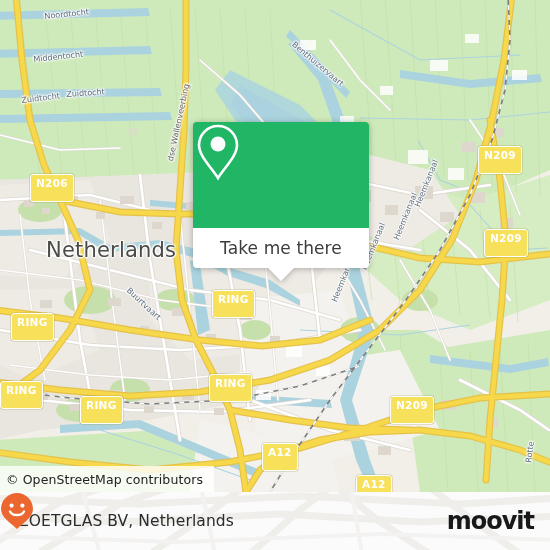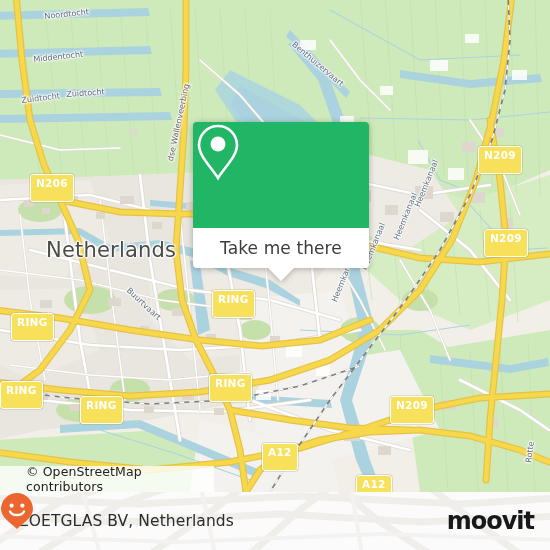--- a/index.html
+++ b/index.html
@@ -41,21 +41,21 @@
   }
 
   
   #osm-band{
     position:absolute;left:0;top:466px;width:214px;height:26px;
     background:rgba(255,255,255,.80);
     display:flex;align-items:center;
   }
   #osm-band span{
     font-family:"DejaVu Sans",sans-serif;
-    font-size:12.5px;color:#222;padding-left:26px;letter-spacing:.1px;
+    font-size:12.5px;color:#222;padding-left:6px;letter-spacing:.1px;
   }
 
   
   #callout{
     position:absolute;left:193px;top:122px;width:176px;
     filter:drop-shadow(0 1px 3px rgba(0,0,0,.28));
   }
   #callout-green{
     height:106px;background:#21b665;
     border-radius:4px 4px 0 0;

